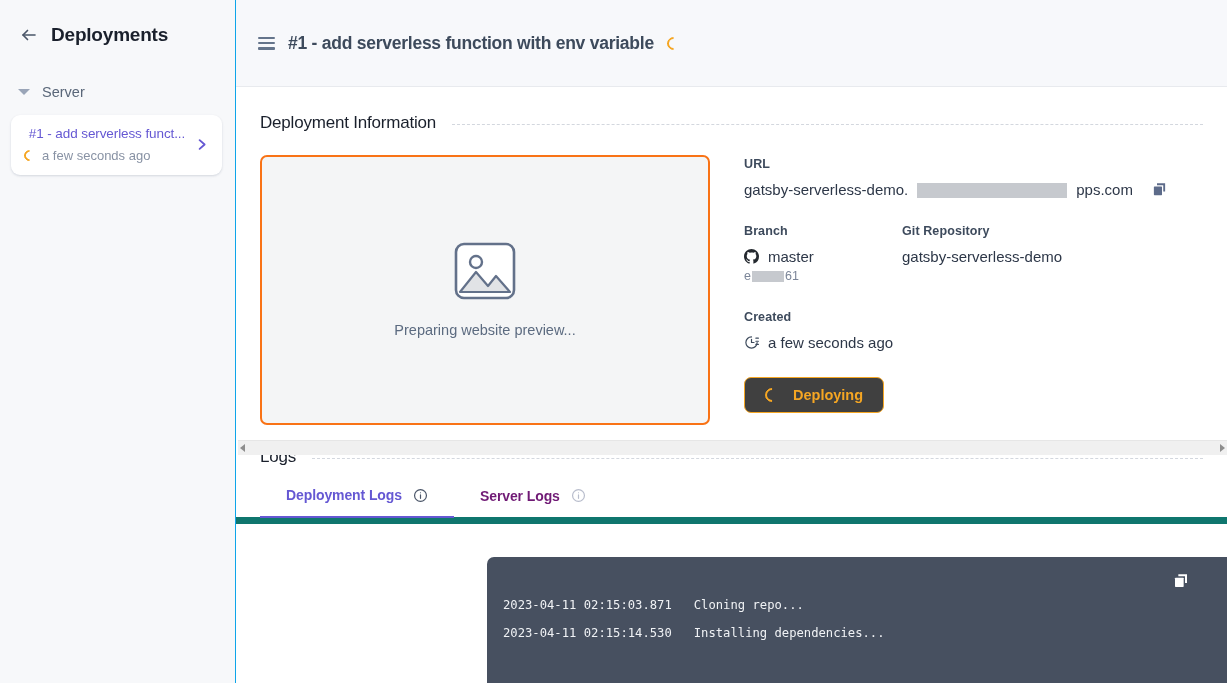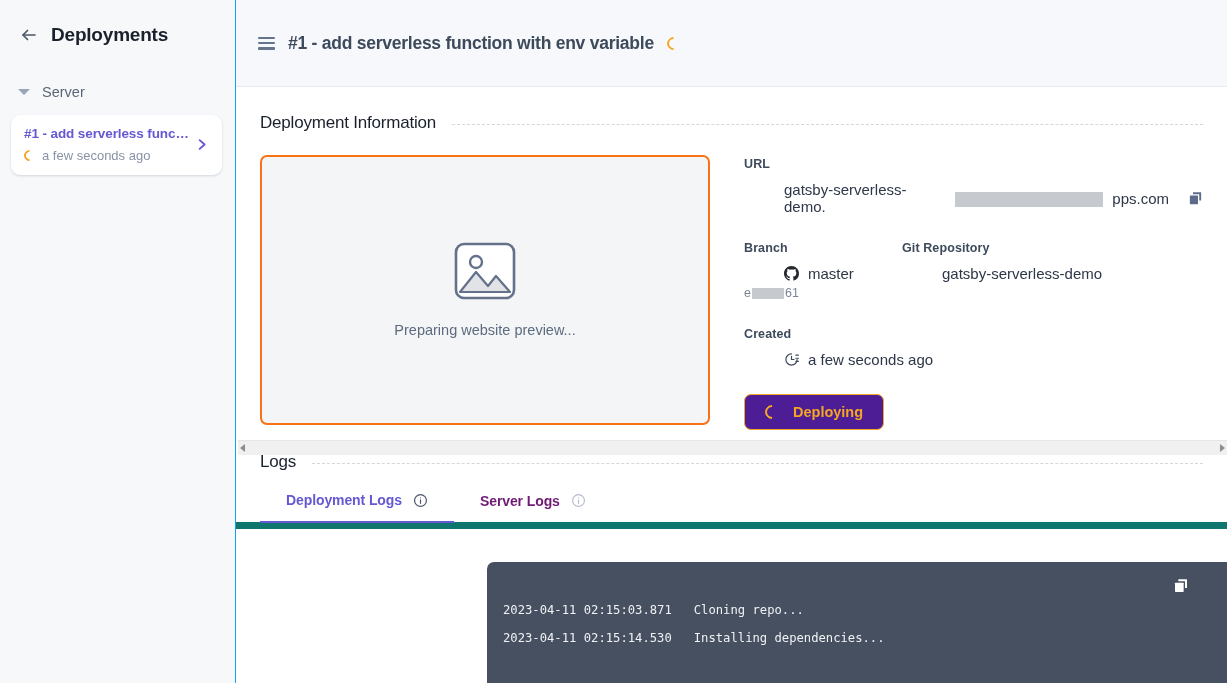--- a/index.html
+++ b/index.html
@@ -31,23 +31,24 @@
     margin: 13px 13px 0 11px;
     background: #ffffff;
     border-radius: 9px;
     padding: 11px 13px 12px 13px;
     box-shadow: 0 1px 3px rgba(24,39,75,0.10), 0 1px 2px rgba(24,39,75,0.06);
     display: flex; align-items: center; position: relative;
     cursor: pointer;
   }
   .sb-card-body { flex: 1; min-width: 0; }
   .sb-card-title {
-    font-size: 13.5px; font-weight: bold; color: #6558d3;
+    font-size: 13.5px; font-weight: normal; color: #6558d3;
     white-space: nowrap; overflow: hidden; text-overflow: ellipsis;
     letter-spacing: -0.1px;
+    text-align: center;
   }
   .sb-card-sub { display: flex; align-items: center; gap: 7px; margin-top: 7px; }
   .sb-card-sub-text { font-size: 13px; color: #8892a4; }
   .sb-chev { width: 15px; height: 15px; color: #6558d3; flex: 0 0 15px; margin-left: 4px; }
 
   
   .spin { display: inline-block; border-radius: 50%; border-style: solid; border-color: #f5a623 transparent transparent #f5a623; transform: rotate(-45deg); }
   .spin-sm { width: 11px; height: 11px; border-width: 2px; }
   .spin-md { width: 13px; height: 13px; border-width: 2px; }
   .spin-lg { width: 14px; height: 14px; border-width: 2.3px; }
@@ -74,39 +75,39 @@
   .preview {
     width: 450px; height: 270px; flex: 0 0 450px;
     background: #f4f5f6; border: 2px solid #f97316; border-radius: 7px;
     display: flex; flex-direction: column; align-items: center; justify-content: center;
     gap: 22px;
   }
   .preview-text { font-size: 14.5px; color: #5c6b80; }
 
   .meta { flex: 1; padding-top: 2px; min-width: 0; }
   .meta-label { font-size: 12.5px; font-weight: bold; color: #3d4a5c; letter-spacing: 0.1px; }
-  .meta-value { font-size: 15px; color: #2d3748; margin-top: 10px; display: flex; align-items: center; gap: 9px; margin-left: 40px; }
+  .meta-value { font-size: 15px; color: #2d3748; margin-top: 10px; display: flex; align-items: center; gap: 9px; }
   .url-line { display: flex; align-items: center; }
   .redact { display: inline-block; background: #c6c9ce; height: 15px; width: 150px; margin: 0 0 -2px 0; }
   .redact-sm { display: inline-block; background: #c6c9ce; height: 11px; width: 32px; margin: 0 1px -1px 1px; }
   .copy-icon { width: 15px; height: 15px; margin-left: 10px; color: #5d6b8a; cursor: pointer; flex: 0 0 15px; }
   .commit { font-size: 12.5px; color: #7b8598; margin-top: 4px; display: flex; align-items: center; }
 
   .meta-cols { display: flex; margin-top: 26px; }
   .meta-col-a { width: 158px; flex: 0 0 158px; }
   .meta-col-b { flex: 1; }
 
   .created-block { margin-top: 27px; }
 
   .deploy-btn {
     margin-top: 26px;
     display: inline-flex; align-items: center; gap: 14px;
     height: 36px; padding: 0 20px;
     border: 1.6px solid #f5a623; border-radius: 7px;
-    background: #4c1d95; color: #f5a623;
+    background: #404040; color: #f5a623;
     font-size: 14.5px; font-weight: bold;
     cursor: pointer; font-family: "Liberation Sans", sans-serif;
   }
 
   .hscroll {
     position: absolute; left: 2px; right: 0; top: 440px; height: 15px;
     background: #f0f0f0; border-top: 1px solid #e6e6e6;
     display: flex; align-items: center; justify-content: space-between;
     padding: 0 2px;
   }

